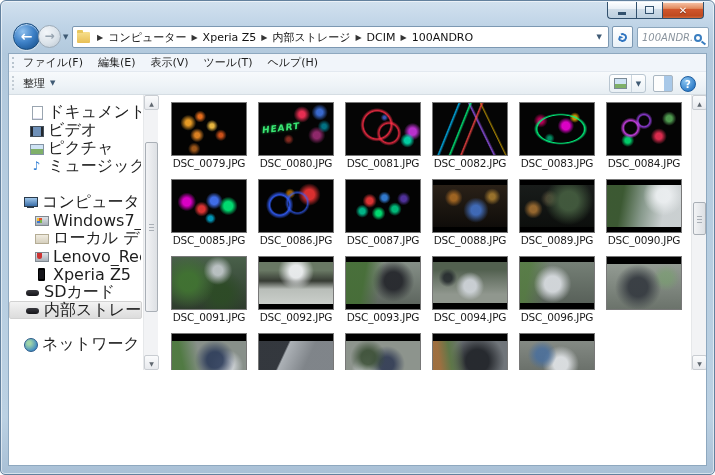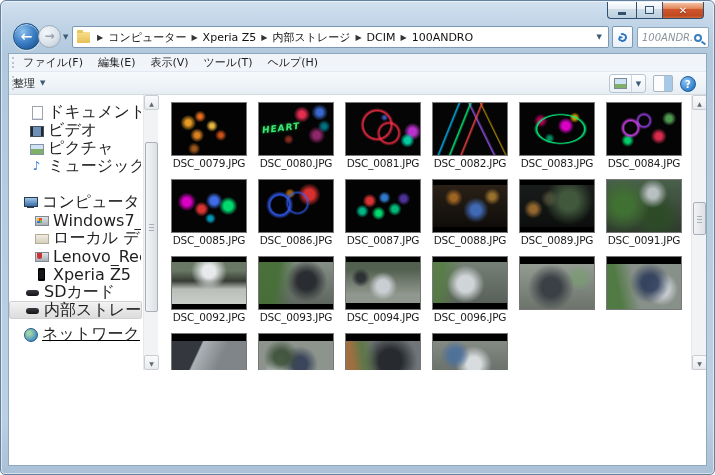--- a/index.html
+++ b/index.html
@@ -52,39 +52,39 @@
   .mag { width:8px; height:8px; border:2px solid #3a7ec0; border-radius:50%; position:relative; margin-right:6px; flex:none; }
   .mag::after { content:""; position:absolute; width:5px; height:2px; background:#3a7ec0; left:5px; top:6px; transform:rotate(40deg); }
 
   
   .client { position:absolute; left:7px; right:7px; top:52px; bottom:8px; background:#fff; border:1px solid #8ea8bf; }
   .menubar { height:18px; background:#f1f5fa; border-bottom:1px solid #e3e9f0; display:flex; align-items:center; padding-left:14px; position:relative; }
   .menubar::before { content:""; position:absolute; left:3px; top:3px; bottom:3px; width:0; border-left:2px dotted #b8c4ce; }
   .menu-item { font-size:11px; color:#1e1e1e; margin-right:15px; cursor:default; }
   .toolbar { height:23px; background:linear-gradient(#f7fafc,#eef3f7 60%,#e6edf2); border-bottom:1px solid #d5dde3; position:relative; display:flex; align-items:center; }
   .toolbar::before { content:""; position:absolute; left:3px; top:4px; bottom:4px; width:0; border-left:2px dotted #c3ccd4; }
-  .organize { margin-left:4px; font-size:11px; color:#1e1e1e; display:flex; align-items:center; gap:5px; cursor:default; }
+  .organize { margin-left:14px; font-size:11px; color:#1e1e1e; display:flex; align-items:center; gap:5px; cursor:default; }
   .organize .dd { font-size:7px; color:#3f5a74; }
   .tool-icons { position:absolute; right:10px; top:2px; display:flex; align-items:center; gap:7px; }
   .views-btn { display:flex; border:1px solid #b9c6d1; border-radius:3px; background:linear-gradient(#fff,#e9f0f5); height:19px; }
   .views-pic { width:22px; display:flex; align-items:center; justify-content:center; border-right:1px solid #c9d4dd; }
   .views-pic i { display:block; width:13px; height:11px; border:1px solid #7b8a96; background:linear-gradient(#cfe3f5 55%,#7fb069 55%); }
   .views-arrow { width:13px; display:flex; align-items:center; justify-content:center; font-size:7px; color:#3f5a74; }
   .preview-btn { width:20px; height:17px; border:1px solid #a9b6c1; border-radius:2px; background:linear-gradient(90deg,#fdfdfd 55%,#a8c8e8 55%); }
   .help-btn { width:16px; height:16px; border-radius:50%; background:radial-gradient(circle at 35% 30%,#8cc6f2,#2e7cc8 75%);
     border:1px solid #1d5d9e; color:#fff; font-size:10px; font-weight:bold; text-align:center; line-height:15px; }
 
   
   .content { position:relative; height:275px; display:flex; overflow:hidden; }
   .sidebar { position:relative; width:149px; flex:none; padding-top:8px; }
   .srow { height:18px; display:flex; align-items:center; margin:0 16px 0 0; border:1px solid transparent; }
   .srow .slabel { font-size:16px; color:#1e1e1e; white-space:nowrap; overflow:hidden; }
   .srow.sel { background:linear-gradient(#f3f3f3,#dcdcdc); border:1px solid #d2d2d2; border-radius:2px; }
   .ind-lib { padding-left:20px; } .ind-root { padding-left:14px; } .ind-drive { padding-left:25px; } .ind-sub { padding-left:16px; }
-  .gap-lib { margin-top:18px; } .gap-net { margin-top:6px;text-decoration:underline; }
+  .gap-lib { margin-top:18px; } .gap-net { margin-top:16px; }
   .ico { width:13px; height:13px; margin-right:5px; position:relative; flex:none; }
   .i-doc::before { content:""; position:absolute; left:2px; top:0; width:9px; height:12px; background:#fff; border:1px solid #9aa5b0;
     box-shadow:inset 0 2px 0 #fff, inset 0 -1px 0 #dde; }
   .i-pic::before { content:""; position:absolute; left:0; top:2px; width:12px; height:9px; border:1px solid #8494a4; background:linear-gradient(#cfe3f5 50%,#7fb069 50%); }
   .i-vid::before { content:""; position:absolute; left:0; top:2px; width:12px; height:9px; border:1px solid #44505c; background:linear-gradient(90deg,#23282e 20%,#6e90b8 20%,#6e90b8 80%,#23282e 80%); }
   .i-mus { color:#2a7ad2; font-size:12px; line-height:13px; text-align:center; }
   .i-comp::before { content:""; position:absolute; left:0; top:1px; width:12px; height:8px; border:1px solid #2a3a4a; background:linear-gradient(#9fc6ea,#3a6ea8); }
   .i-comp::after { content:""; position:absolute; left:3px; top:10px; width:7px; height:2px; background:#2a3a4a; }
   .i-os::before { content:""; position:absolute; left:0; top:2px; width:12px; height:8px; border:1px solid #808890; background:linear-gradient(#dde2e7,#a8b0b8); }
   .i-os::after { content:""; position:absolute; left:2px; top:4px; width:5px; height:5px; background:conic-gradient(#e05030 0 25%,#7ab648 0 50%,#3a78d0 0 75%,#f0c030 0); }
@@ -298,20 +298,24 @@
             </div>
           <div class="cell">
               <div class="thumb" style="background: linear-gradient(rgb(0, 0, 0) 9%, transparent 9%, transparent 91%, rgb(0, 0, 0) 91%), radial-gradient(circle at 58% 58%, rgba(70, 120, 210, 0.85) 9%, transparent 24%), radial-gradient(circle at 28% 34%, rgba(210, 130, 40, 0.7) 5%, transparent 14%), radial-gradient(circle at 80% 32%, rgba(230, 170, 60, 0.6) 4%, transparent 12%), linear-gradient(rgb(45, 35, 25), rgb(12, 10, 8));"></div>
               <div class="fname">DSC_0088.JPG</div>
             </div>
           <div class="cell">
               <div class="thumb" style="background: linear-gradient(rgb(0, 0, 0) 9%, transparent 9%, transparent 91%, rgb(0, 0, 0) 91%), radial-gradient(circle at 18% 56%, rgba(255, 170, 70, 0.55) 5%, transparent 14%), radial-gradient(circle at 66% 40%, rgba(70, 95, 65, 0.9) 16%, transparent 42%), radial-gradient(circle at 40% 36%, rgba(150, 130, 90, 0.4) 6%, transparent 16%), linear-gradient(rgb(26, 30, 28), rgb(11, 13, 11));"></div>
               <div class="fname">DSC_0089.JPG</div>
             </div>
           <div class="cell">
+              <div class="thumb" style="background: linear-gradient(rgb(0, 0, 0) 9%, transparent 9%, transparent 90%, rgb(0, 0, 0) 90%), radial-gradient(circle at 76% 30%, rgba(235, 238, 240, 0.95) 10%, transparent 30%), linear-gradient(100deg, rgba(55, 85, 45, 0.95) 22%, rgba(130, 150, 135, 0.8) 48%, rgba(205, 210, 212, 0.95) 75%), rgb(154, 164, 156);"></div>
+              <div class="fname">DSC_0090.JPG</div>
+            </div>
+          <div class="cell">
               <div class="thumb" style="background: radial-gradient(circle at 62% 26%, rgba(205, 210, 215, 0.85) 8%, transparent 24%), radial-gradient(circle at 22% 48%, rgba(65, 115, 50, 0.95) 14%, transparent 42%), radial-gradient(circle at 66% 70%, rgba(45, 75, 38, 0.95) 14%, transparent 40%), linear-gradient(rgb(73, 96, 74), rgb(46, 60, 45));"></div>
               <div class="fname">DSC_0091.JPG</div>
             </div>
           <div class="cell">
               <div class="thumb" style="background: linear-gradient(rgb(0, 0, 0) 9%, transparent 9%, transparent 91%, rgb(0, 0, 0) 91%), radial-gradient(circle at 50% 28%, rgba(238, 240, 242, 0.95) 12%, transparent 34%), linear-gradient(rgb(105, 120, 100) 26%, rgb(55, 60, 52) 46%, rgb(185, 190, 185) 62%, rgb(208, 212, 208));"></div>
               <div class="fname">DSC_0092.JPG</div>
             </div>
           <div class="cell">
               <div class="thumb" style="background: linear-gradient(rgb(0, 0, 0) 9%, transparent 9%, transparent 91%, rgb(0, 0, 0) 91%), linear-gradient(100deg, rgba(70, 110, 55, 0.95) 26%, transparent 48%), radial-gradient(circle at 64% 46%, rgba(38, 40, 45, 0.95) 16%, transparent 38%), linear-gradient(rgb(138, 148, 140), rgb(89, 97, 90));"></div>
               <div class="fname">DSC_0093.JPG</div>

